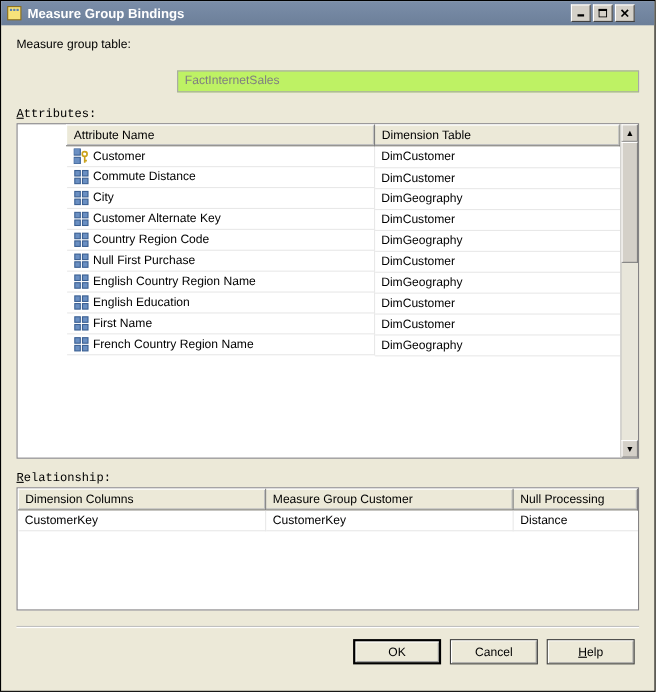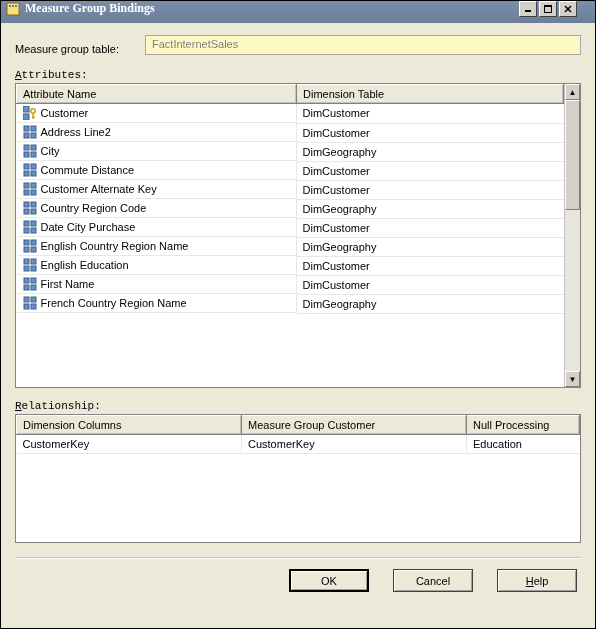--- a/index.html
+++ b/index.html
@@ -12,24 +12,24 @@
     width: 596px;
     height: 629px;
     overflow: hidden;
     border: 1px solid #000;
   }
   .titlebar {
     height: 22px;
     background: linear-gradient(#7b8ea9, #6c7f99);
     color: #fff;
     display: flex;
+    align-items: center;
     padding: 0 18px 0 4px;
     font-weight: bold;
     font-size: 12px;
-    font-family: Liberation Serif, serif;
   }
   .titlebar .app-icon {
     width: 16px; height: 16px;
     margin-right: 4px;
     display:inline-flex;align-items:center;justify-content:center;
   }
   .titlebar .title { flex: 1; }
   .titlebar .win-btns { display: flex; gap: 2px; }
   .titlebar .win-btn {
     width: 18px; height: 16px;
@@ -37,47 +37,48 @@
     border: 1px solid #fff;
     border-right-color:#404040; border-bottom-color:#404040;
     display:flex;align-items:center;justify-content:center;
     font-size:10px; font-family: Arial;
     color:#000;
   }
   .client {
     padding: 12px 14px 10px 14px;
   }
   .row-label {
-    display:flex; align-items:flex-end; gap:10px; margin-bottom:14px;
+    display:flex; align-items:flex-start; gap:26px; margin-bottom:14px;
   }
   .row-label label { min-width: 120px; color:#000; }
   .ro-input {
     flex:1; height:20px;
     border:1px solid #a7a6aa;
-    background:#fef9c3;
+    background:#bef264;
     padding:2px 6px;
     color:#808080;
+    margin-top:29px;
   }
   .section-label { 
     margin-bottom:2px; color:#000;
     text-decoration: underline;
     text-decoration-color: transparent;
     font-family: Liberation Mono, monospace;
   }
   .section-label span.ul { text-decoration: underline; }
   .panel {
     border:1px solid #848284;
     background:#fff;
     position:relative;
   }
   .attr-panel {
     height: 305px;
     display:flex;
   }
-  .attr-table-wrap { flex:1; overflow:hidden; }
+  .attr-table-wrap { flex:1; overflow:hidden;padding-left:44px; }
   table { width:100%; border-collapse: collapse; table-layout: fixed; }
   thead th {
     background:#ece9d8;
     border:1px solid #c0c0c0;
     border-top:1px solid #fff; border-left:1px solid #fff;
     border-right:1px solid #808080; border-bottom:1px solid #808080;
     box-shadow: inset -1px -1px 0 #c0c0c0;
     text-align:left;
     font-weight:normal;
     padding:3px 6px;
@@ -112,29 +113,29 @@
     display:flex;align-items:center;justify-content:center;
     font-size:8px;
   }
   .vscroll .thumb {
     height:110px;
     background:#d4d0c8;
     border:1px solid #fff; border-right-color:#808080; border-bottom-color:#808080;
   }
   .vscroll .track { flex:1; }
   .rel-panel {
-    height:129px;
+    height:112px;
   }
   .rel-table-wrap { overflow:hidden; height:100%; }
   .hr {
     border:none;border-top:1px solid #c0c0c0;border-bottom:1px solid #fff;
     margin:14px 0 10px 0;
   }
   .buttons {
-    display:flex; justify-content:flex-end; gap:24px; padding-right:4px;
+    display:flex; justify-content:flex-end; gap:8px; padding-right:4px;
   }
   .btn {
     width:80px;height:23px;
     background:#ece9d8;
     border:1px solid #404040;
     box-shadow: inset 1px 1px 0 #fff, inset -1px -1px 0 #a0a0a0;
     font-family:inherit;font-size:11px;
     display:flex;align-items:center;justify-content:center;
   }
   .btn.default { border:2px solid #000; }
@@ -214,21 +215,21 @@
             <tr>
               <td class="col-attr">
                 <span class="row-icon">
                   <svg width="14" height="14" viewBox="0 0 14 14">
                     <rect x="1" y="1" width="5" height="5" fill="#6a8fc2" stroke="#3a5f92"></rect>
                     <rect x="8" y="1" width="5" height="5" fill="#6a8fc2" stroke="#3a5f92"></rect>
                     <rect x="1" y="8" width="5" height="5" fill="#6a8fc2" stroke="#3a5f92"></rect>
                     <rect x="8" y="8" width="5" height="5" fill="#6a8fc2" stroke="#3a5f92"></rect>
                   </svg>
                 </span>
-                <span>Address Line2</span>
+                <span>Commute Distance</span>
               </td>
               <td>DimCustomer</td>
             </tr>
             <tr>
               <td class="col-attr">
                 <span class="row-icon">
                   <svg width="14" height="14" viewBox="0 0 14 14">
                     <rect x="1" y="1" width="5" height="5" fill="#6a8fc2" stroke="#3a5f92"></rect>
                     <rect x="8" y="1" width="5" height="5" fill="#6a8fc2" stroke="#3a5f92"></rect>
                     <rect x="1" y="8" width="5" height="5" fill="#6a8fc2" stroke="#3a5f92"></rect>
@@ -242,34 +243,20 @@
             <tr>
               <td class="col-attr">
                 <span class="row-icon">
                   <svg width="14" height="14" viewBox="0 0 14 14">
                     <rect x="1" y="1" width="5" height="5" fill="#6a8fc2" stroke="#3a5f92"></rect>
                     <rect x="8" y="1" width="5" height="5" fill="#6a8fc2" stroke="#3a5f92"></rect>
                     <rect x="1" y="8" width="5" height="5" fill="#6a8fc2" stroke="#3a5f92"></rect>
                     <rect x="8" y="8" width="5" height="5" fill="#6a8fc2" stroke="#3a5f92"></rect>
                   </svg>
                 </span>
-                <span>Commute Distance</span>
-              </td>
-              <td>DimCustomer</td>
-            </tr>
-            <tr>
-              <td class="col-attr">
-                <span class="row-icon">
-                  <svg width="14" height="14" viewBox="0 0 14 14">
-                    <rect x="1" y="1" width="5" height="5" fill="#6a8fc2" stroke="#3a5f92"></rect>
-                    <rect x="8" y="1" width="5" height="5" fill="#6a8fc2" stroke="#3a5f92"></rect>
-                    <rect x="1" y="8" width="5" height="5" fill="#6a8fc2" stroke="#3a5f92"></rect>
-                    <rect x="8" y="8" width="5" height="5" fill="#6a8fc2" stroke="#3a5f92"></rect>
-                  </svg>
-                </span>
                 <span>Customer Alternate Key</span>
               </td>
               <td>DimCustomer</td>
             </tr>
             <tr>
               <td class="col-attr">
                 <span class="row-icon">
                   <svg width="14" height="14" viewBox="0 0 14 14">
                     <rect x="1" y="1" width="5" height="5" fill="#6a8fc2" stroke="#3a5f92"></rect>
                     <rect x="8" y="1" width="5" height="5" fill="#6a8fc2" stroke="#3a5f92"></rect>
@@ -284,21 +271,21 @@
             <tr>
               <td class="col-attr">
                 <span class="row-icon">
                   <svg width="14" height="14" viewBox="0 0 14 14">
                     <rect x="1" y="1" width="5" height="5" fill="#6a8fc2" stroke="#3a5f92"></rect>
                     <rect x="8" y="1" width="5" height="5" fill="#6a8fc2" stroke="#3a5f92"></rect>
                     <rect x="1" y="8" width="5" height="5" fill="#6a8fc2" stroke="#3a5f92"></rect>
                     <rect x="8" y="8" width="5" height="5" fill="#6a8fc2" stroke="#3a5f92"></rect>
                   </svg>
                 </span>
-                <span>Date City Purchase</span>
+                <span>Null First Purchase</span>
               </td>
               <td>DimCustomer</td>
             </tr>
             <tr>
               <td class="col-attr">
                 <span class="row-icon">
                   <svg width="14" height="14" viewBox="0 0 14 14">
                     <rect x="1" y="1" width="5" height="5" fill="#6a8fc2" stroke="#3a5f92"></rect>
                     <rect x="8" y="1" width="5" height="5" fill="#6a8fc2" stroke="#3a5f92"></rect>
                     <rect x="1" y="8" width="5" height="5" fill="#6a8fc2" stroke="#3a5f92"></rect>
@@ -377,21 +364,21 @@
           <tr>
             <th>Dimension Columns</th>
             <th>Measure Group Customer</th>
             <th>Null Processing</th>
           </tr>
         </thead>
         <tbody id="rel-body">
             <tr>
               <td style="border-right: 1px solid rgb(232, 232, 232);">CustomerKey</td>
               <td style="border-right: 1px solid rgb(232, 232, 232);">CustomerKey</td>
-              <td>Education</td>
+              <td>Distance</td>
             </tr>
           </tbody>
       </table>
     </div>
   </div>
 
   <hr class="hr">
 
   <div class="buttons">
     <button class="btn default">OK</button>

